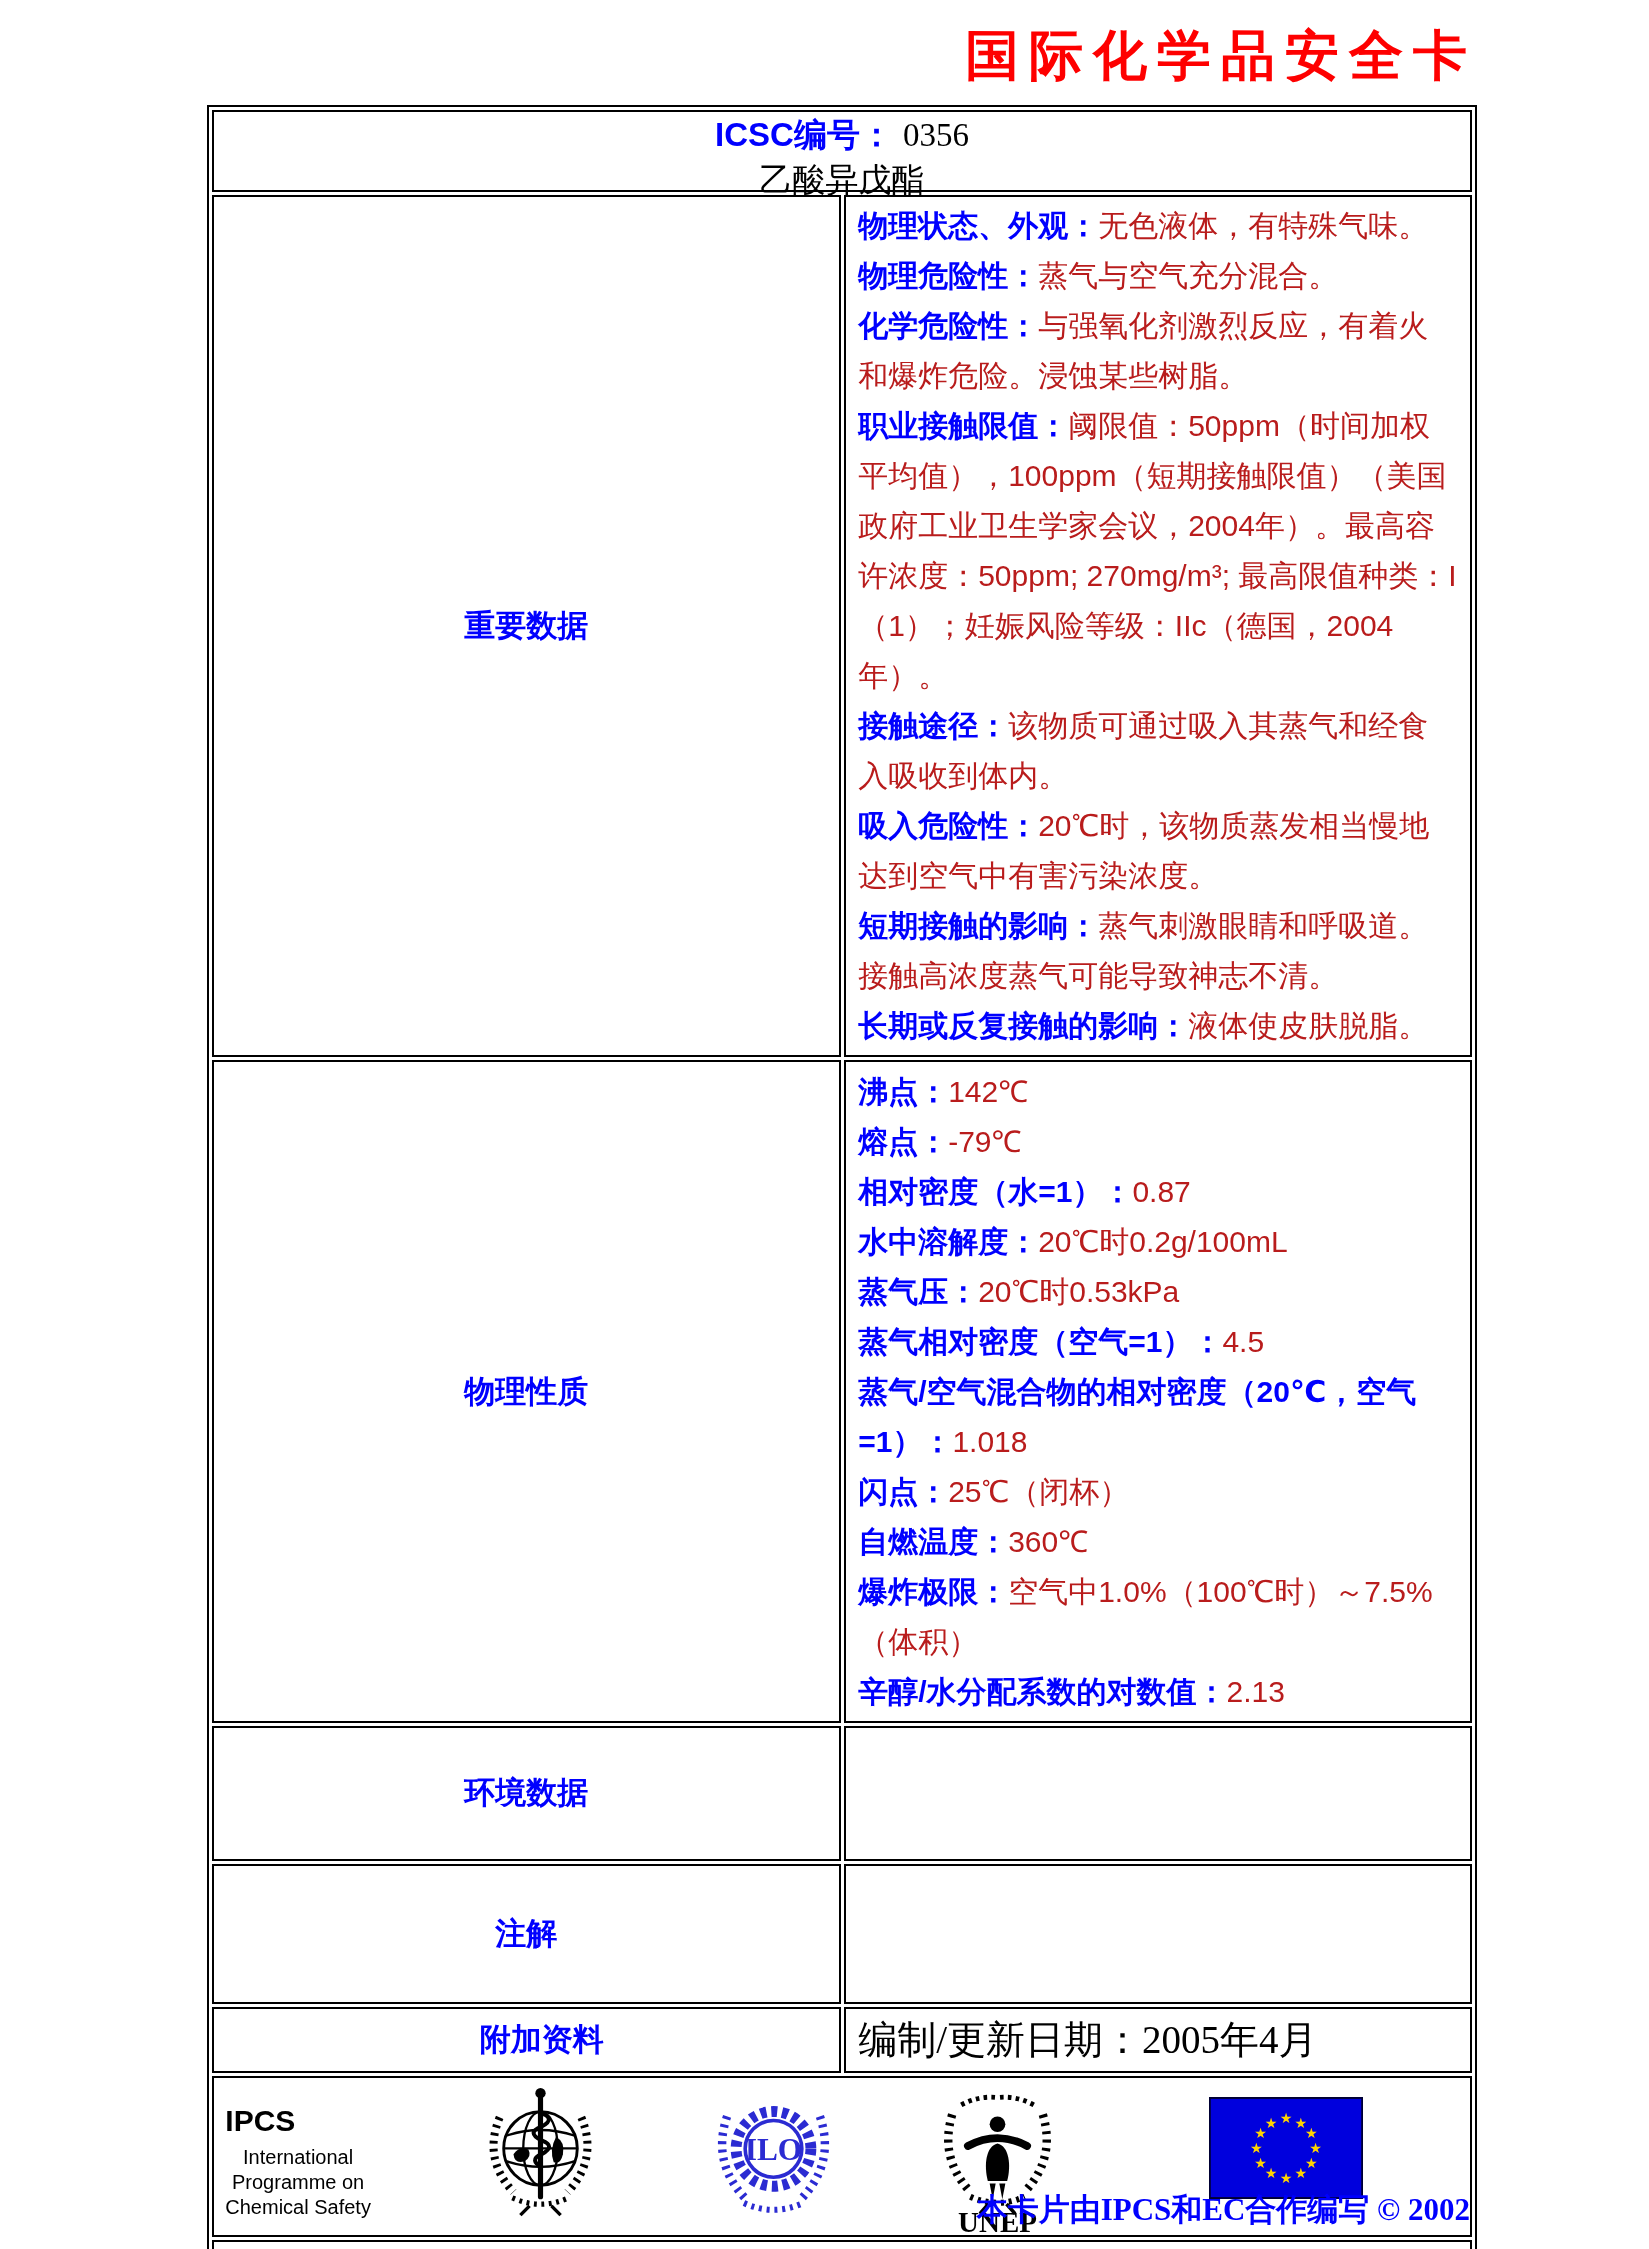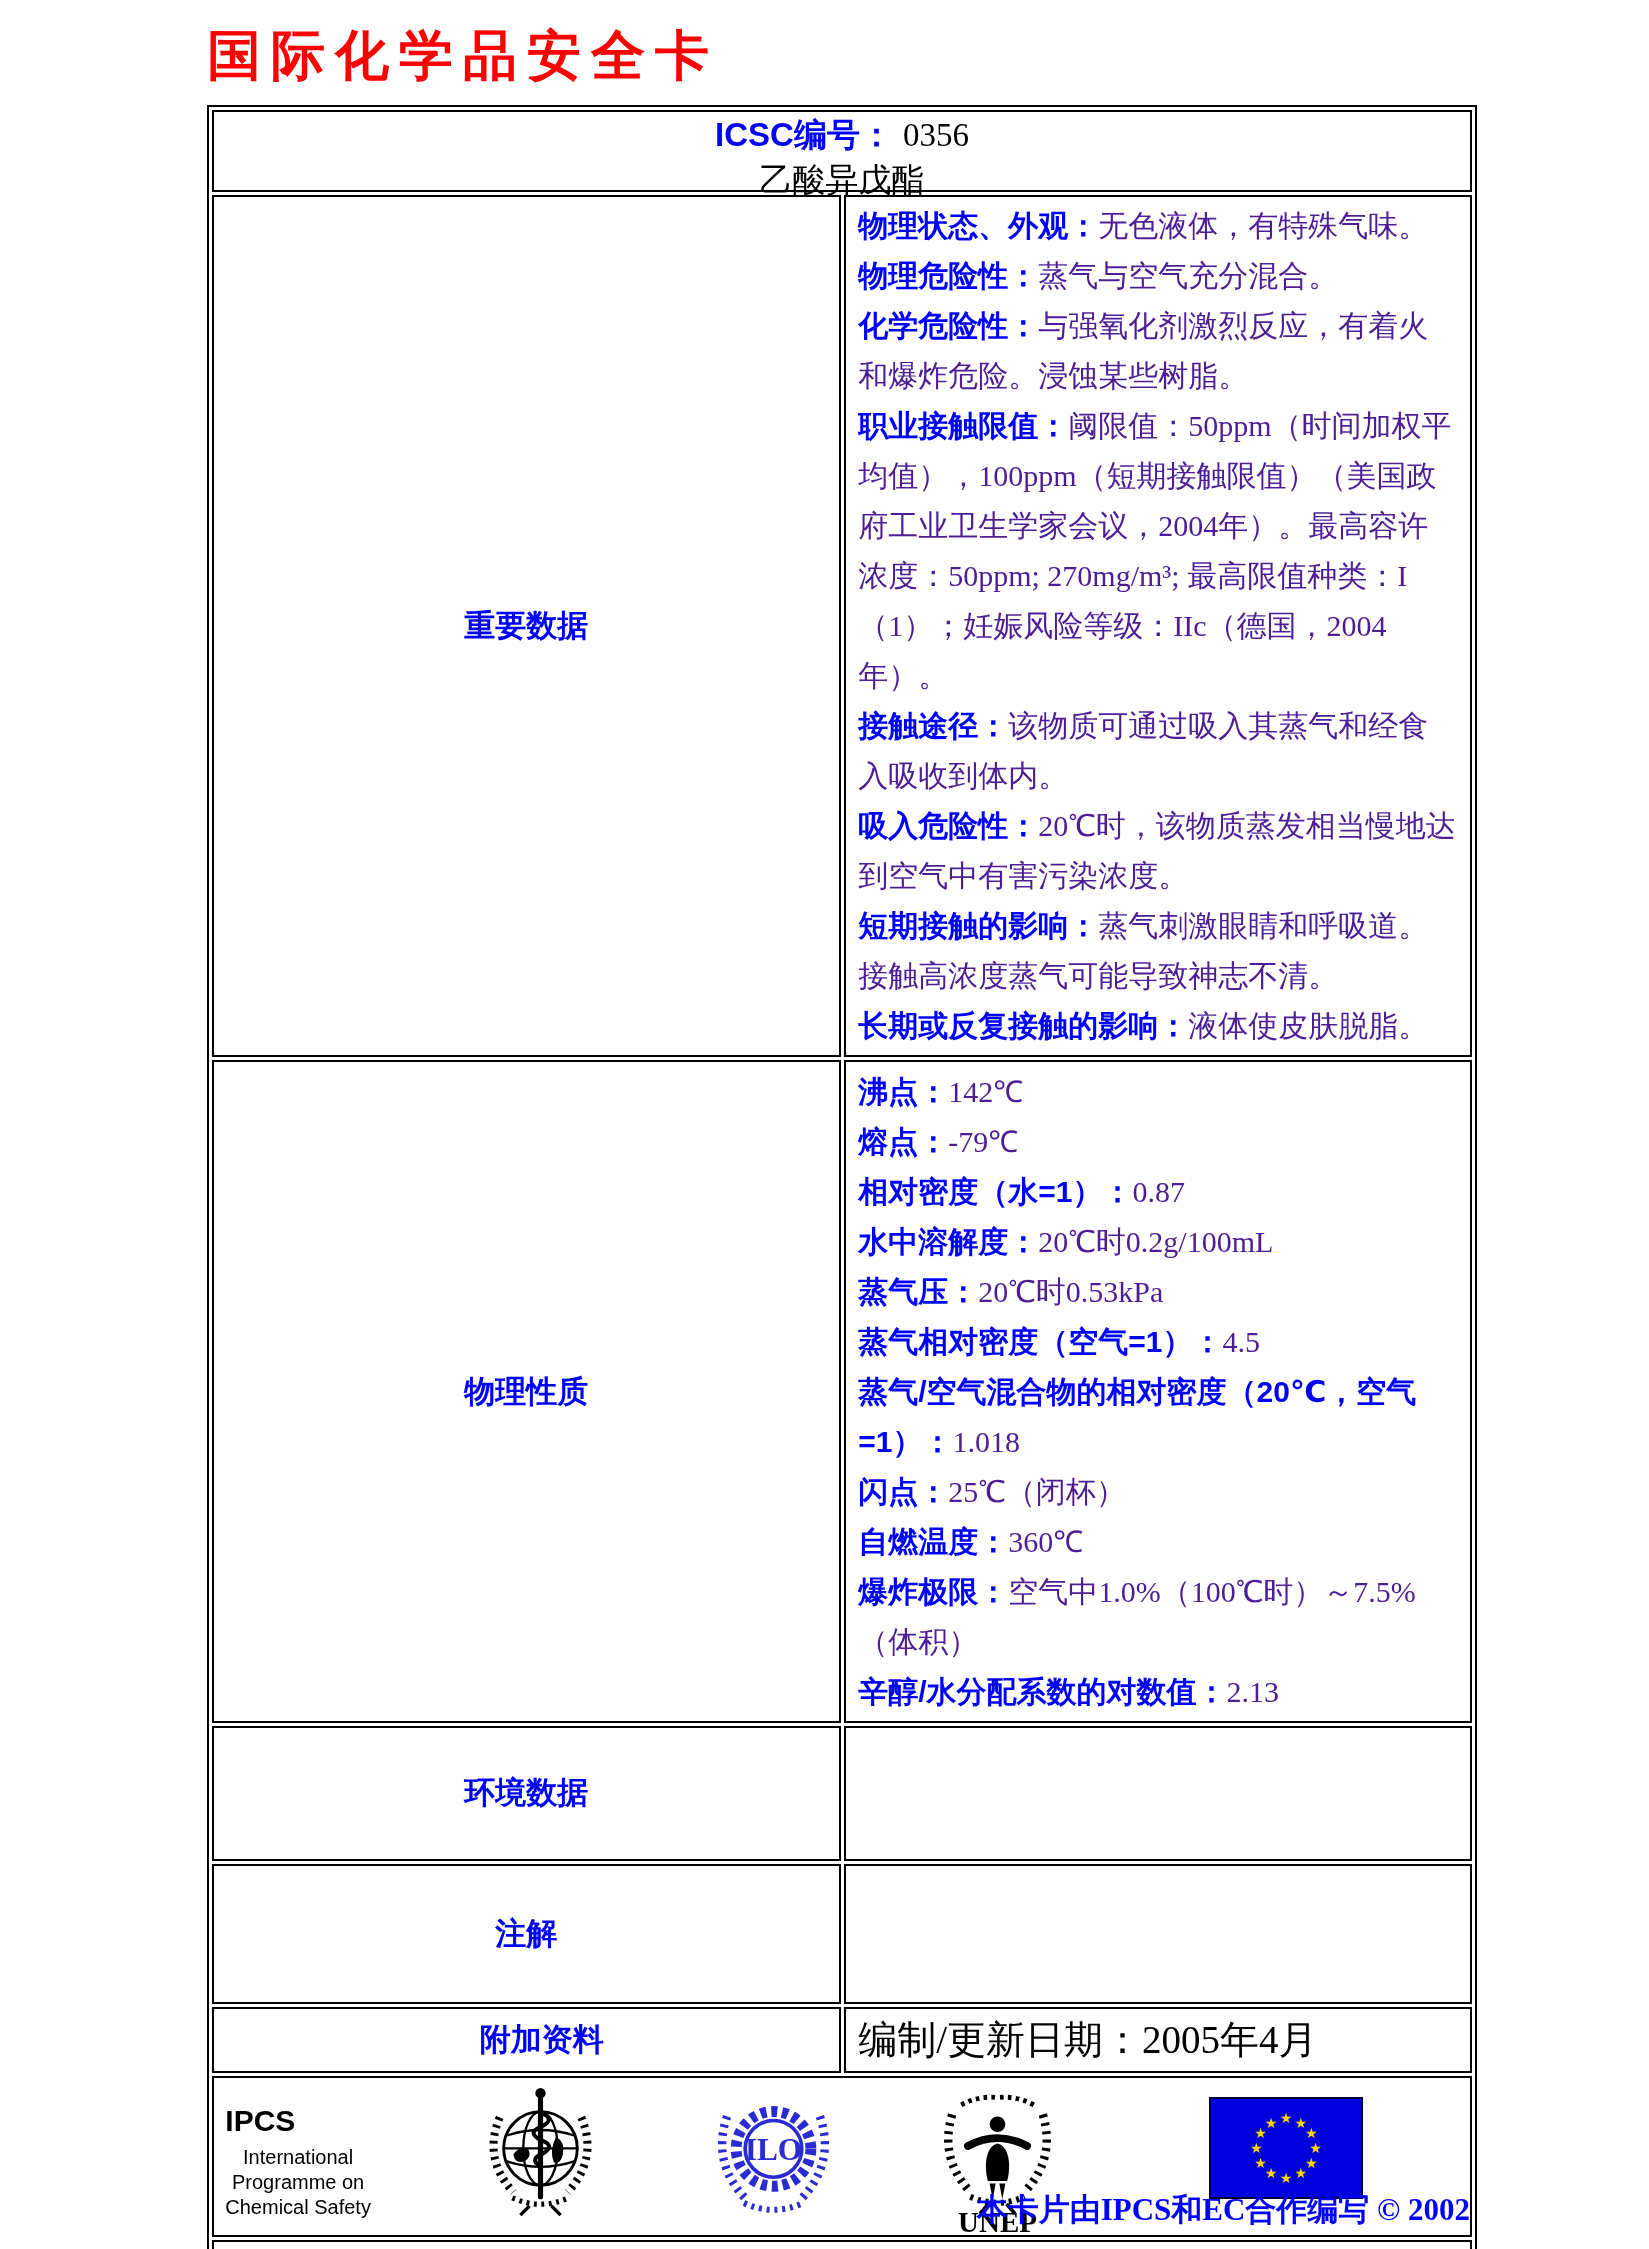--- a/index.html
+++ b/index.html
@@ -3,21 +3,21 @@
 <meta charset="utf-8">
 <style>
   html,body{margin:0;padding:0;background:#fff;}
   body{
     width:1650px;height:2250px;position:relative;
     font-family:"Liberation Sans","DejaVu Sans",sans-serif;
     color:#000;
   }
   .page-title{
     position:absolute;top:20px;left:207px;width:1270px;
-    text-align:left;font-size:54px;font-weight:bold;
+    text-align:right;font-size:54px;font-weight:bold;
     color:#fe0000;letter-spacing:10px;white-space:nowrap;
   }
   table.card{
     position:absolute;left:207px;top:105px;width:1270px;
     border-collapse:separate;border-spacing:3.5px;
     border:2.8px solid #000;background:#fff;table-layout:fixed;
   }
   td{border:2.1px solid #000;vertical-align:middle;background:#fff;}
   td.side{
     width:164px;text-align:center;color:#0000fe;
@@ -26,21 +26,21 @@
   td.content{padding:4.2px 12.7px;vertical-align:middle;}
   .hdr-flex{
     display:flex;justify-content:space-between;align-items:center;
     padding:0 14px;height:76px;font-size:33px;flex-direction:column;
   }
   .hdr-label{color:#0000fe;font-weight:bold;}
   .hdr-number{color:#000;margin-left:10px;font-family:"Liberation Serif","DejaVu Serif",serif;}
   .hdr-name{color:#000;font-family:"Liberation Serif","DejaVu Serif",serif;}
   .line{margin:0;font-size:30px;line-height:50px;}
   .lbl{color:#0000fe;font-weight:bold;}
-  .val{color:#4c1d95;font-family:Liberation Serif, serif;}
+  .val{color:#b91c1c;font-family:Liberation Sans, sans-serif;}
   td.logos-cell{height:157px;position:relative;padding:0;}
   .ipcs-block{position:absolute;left:11.3px;top:28px;line-height:1;}
   .ipcs-acronym{font-size:30px;font-weight:bold;margin:0 0 8.5px 0;}
   .ipcs-line{font-size:20px;line-height:25.4px;margin:0;text-align:center;}
   .logo{position:absolute;}
   .logo-who{left:263px;top:5.7px;}
   .logo-ilo{left:496px;top:12.7px;}
   .logo-unep{left:720px;top:10px;}
   .logo-eu{left:995px;top:18.4px;}
   .copyright-line{

